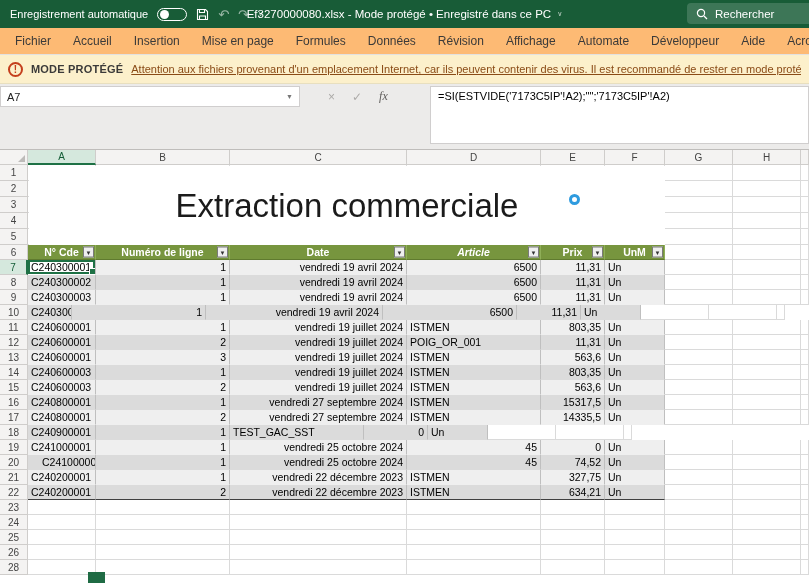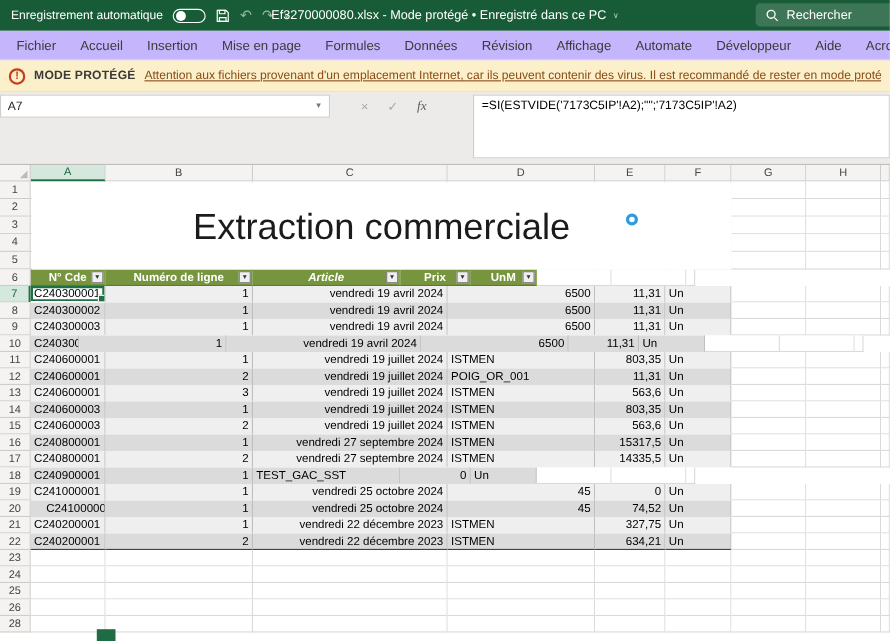--- a/index.html
+++ b/index.html
@@ -17,21 +17,21 @@
   .tb-icon { display:inline-flex; align-items:center; justify-content:center; font-size:13px; }
   .dim { opacity:.55; }
   .tb-mini { font-size:7px; opacity:.7; }
   .tb-title { position:absolute; left:50%; top:0; transform:translateX(-50%); height:28px;
               display:flex; align-items:center; gap:6px; font-size:11.5px; white-space:nowrap; }
   .tb-search { position:absolute; right:0; top:3px; width:122px; height:21px;
                background:rgba(255,255,255,.16); border-radius:4px 0 0 4px;
                display:flex; align-items:center; gap:7px; padding-left:9px; font-size:11.5px; }
 
   
-  .ribbon { position:absolute; top:28px; left:0; width:809px; height:27px; background:#c4b5fd;
+  .ribbon { position:absolute; top:28px; left:0; width:809px; height:27px; background:#fdba74;
             border-bottom:1px solid #E3E1DF; display:flex; align-items:center; overflow:hidden;
             padding-left:4px; white-space:nowrap; }
   .rtab { font-size:12px; color:#3B3A39; padding:0 11px; line-height:26px; flex:0 0 auto; }
 
   
   .msgbar { position:absolute; top:55px; left:0; width:809px; height:29px; background:#FCF0CB;
             border-bottom:1px solid #E8DFBF; display:flex; align-items:center; gap:8px;
             padding:0 8px; overflow:hidden; white-space:nowrap; }
   .msg-ico { width:15px; height:15px; border:2px solid #C43E1C; border-radius:50%; color:#C43E1C;
              font-size:10px; font-weight:bold; display:flex; align-items:center; justify-content:center; flex:0 0 auto; }
@@ -234,20 +234,24 @@
       <div class="grow" style="height: 15px;">
         <div class="rowhdr">6</div>
         <div class="cell thead" style="width: 68px;">
           <span>N° Cde</span>
           <span class="filter">▼</span>
         </div>
         <div class="cell thead" style="width: 134px;">
           <span>Numéro de ligne</span>
           <span class="filter">▼</span>
         </div>
+        <div class="cell thead" style="width: 177px;">
+          <span>Date</span>
+          <span class="filter">▼</span>
+        </div>
         <div class="cell thead" style="width: 134px; font-style: italic;">
           <span>Article</span>
           <span class="filter">▼</span>
         </div>
         <div class="cell thead" style="width: 64px;">
           <span>Prix</span>
           <span class="filter">▼</span>
         </div>
         <div class="cell thead" style="width: 60px;">
           <span>UnM</span>

